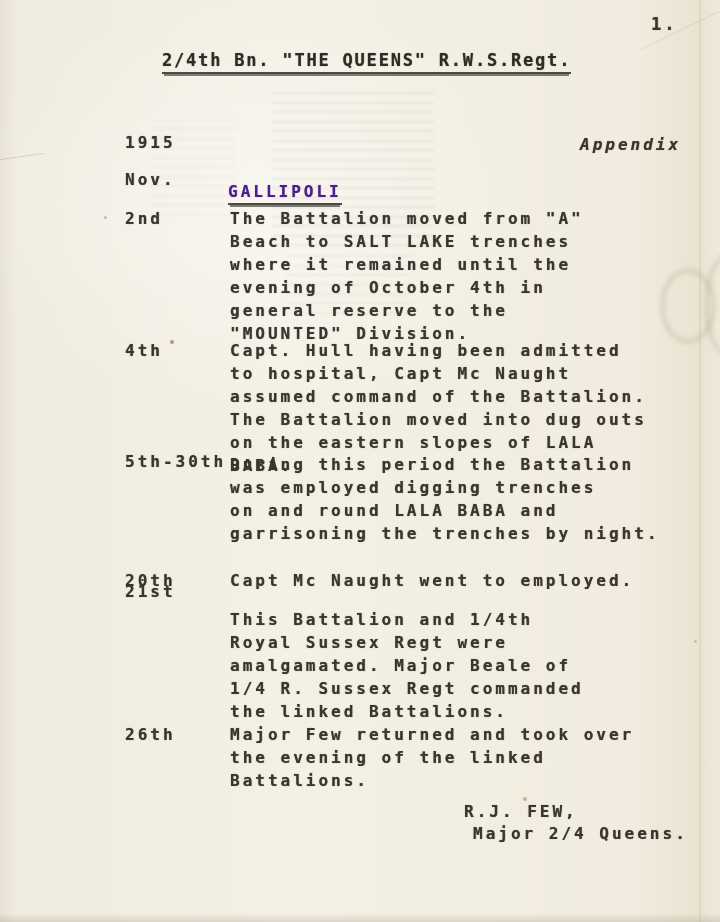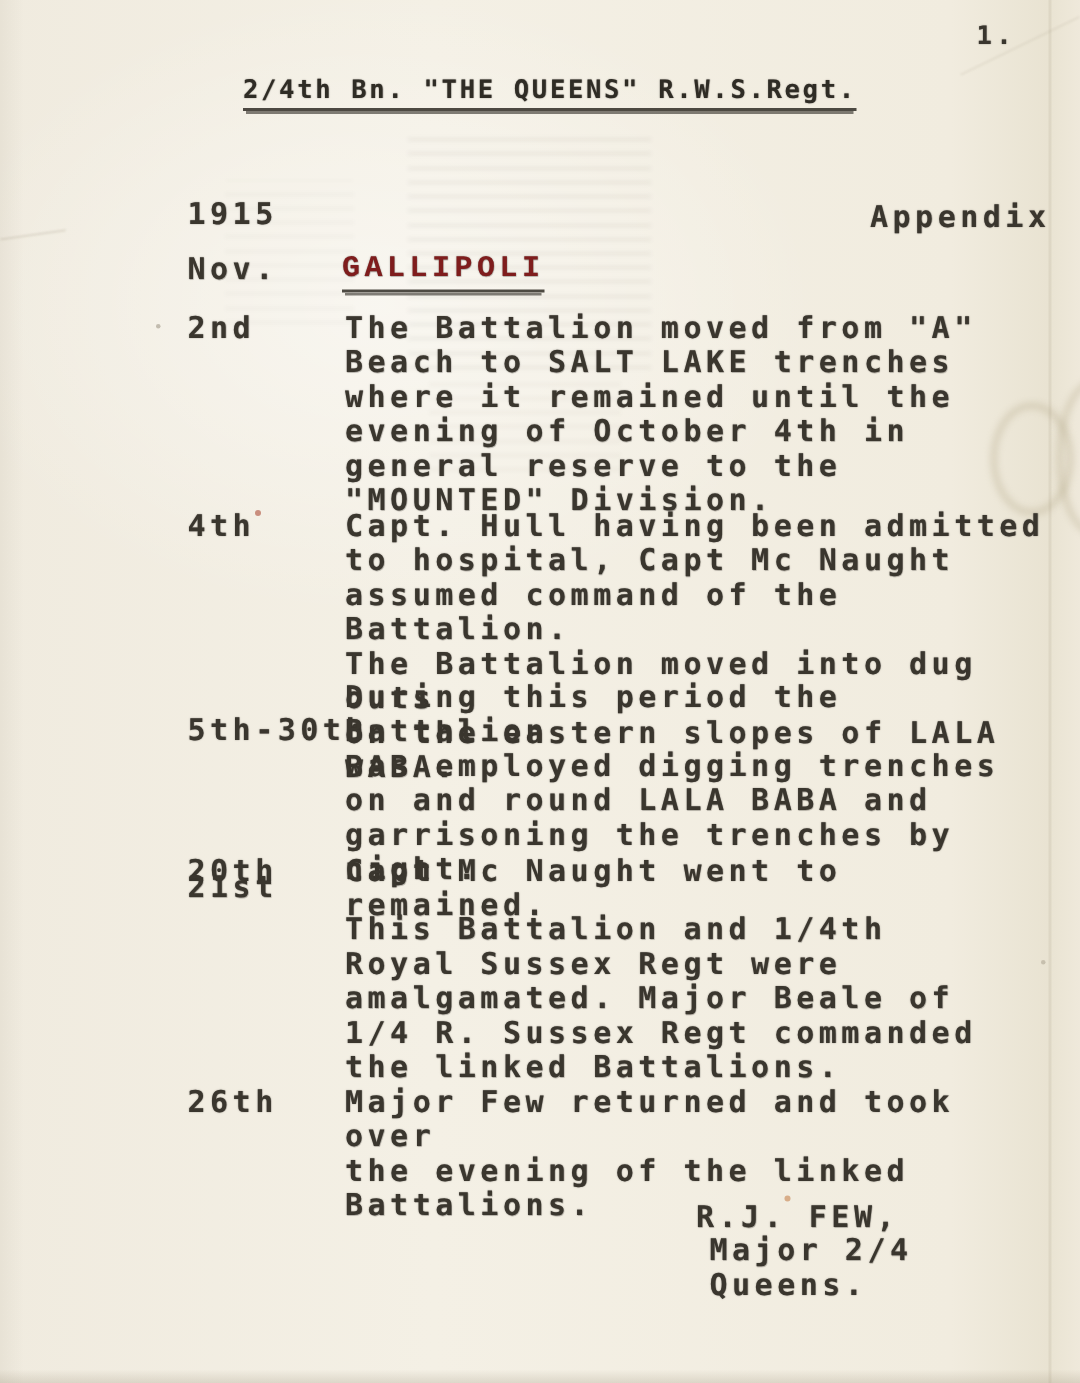--- a/index.html
+++ b/index.html
@@ -9,36 +9,36 @@
       linear-gradient(0deg, rgba(140,128,105,0.22), rgba(140,128,105,0) 9px),
       linear-gradient(90deg, rgba(130,118,95,0.08), rgba(130,118,95,0) 16px),
       radial-gradient(ellipse 420px 300px at 35% 22%, rgba(255,255,255,0.45), rgba(255,255,255,0) 70%),
       linear-gradient(90deg, #f0ebdf 0%, #f4f0e5 40%, #f1ecdf 88%, #e9e3d2 97%, #efe9db 100%),
       #f1ecdf;
     font-family:"DejaVu Sans Mono", monospace;
     color:#3a362f;
   }
   .typed{
     position:absolute;
-    font-size:20px;line-height:23px;letter-spacing:3.0px;
+    font-size:16px;line-height:23px;letter-spacing:3.0px;
     font-weight:bold;white-space:pre-line;
     color:#3a362e;
     text-shadow:0 0 1px rgba(55,50,44,0.55), 0.4px 0.4px 0 rgba(55,50,44,0.22);
   }
   .page-number{left:651px;top:13px;font-size:17px;}
   .doc-title{left:162px;top:49px;font-size:17px;letter-spacing:1.8px;color:#2f2c25;}
   .u-double{
     border-bottom:2px solid rgba(47,44,37,0.85);
     box-shadow:0 4px 0 -2px rgba(47,44,37,0.6);
     padding-bottom:2px;
   }
   .year-label{left:125px;top:131px;}
-  .appendix-label{left:580px;top:133px;}
+  .appendix-label{left:580px;top:133px;font-style:italic;}
   .month-label{left:125px;top:168px;}
-  .location-heading{left:228px;top:168px;color:#7f1d1d;font-family:Liberation Mono, monospace;}
+  .location-heading{left:228px;top:180px;color:#4c1d95;}
   .entry-date{left:125px;}
   .entry-text{left:230px;width:470px;}
   .sig-line1{left:464px;top:800px;}
   .sig-line2{left:473px;top:822px;}
 
   
   .bleed{
     position:absolute;
     background:repeating-linear-gradient(0deg,
       rgba(105,100,86,0.22) 0px, rgba(105,100,86,0.22) 2px,
@@ -108,30 +108,30 @@
   <div class="typed entry-date" style="top:339px">4th</div>
   <div class="typed entry-text" style="top:339px">Capt. Hull having been admitted
 to hospital, Capt Mc Naught
 assumed command of the Battalion.
 The Battalion moved into dug outs
 on the eastern slopes of LALA
 BABA.</div>
 </div>
 
 <div>
-  <div class="typed entry-date" style="top:475px">5th-30th</div>
+  <div class="typed entry-date" style="top:450px">5th-30th</div>
   <div class="typed entry-text" style="top:453px">During this period the Battalion
 was employed digging trenches
 on and round LALA BABA and
 garrisoning the trenches by night.</div>
 </div>
 
 <div>
   <div class="typed entry-date" style="top:569px">20th</div>
-  <div class="typed entry-text" style="top:569px">Capt Mc Naught went to remained.</div>
+  <div class="typed entry-text" style="top:569px">Capt Mc Naught went to employed.</div>
 </div>
 
 <div>
   <div class="typed entry-date" style="top:580px">21st</div>
   <div class="typed entry-text" style="top:608px">This Battalion and 1/4th
 Royal Sussex Regt were
 amalgamated. Major Beale of
 1/4 R. Sussex Regt commanded
 the linked Battalions.</div>
 </div>

